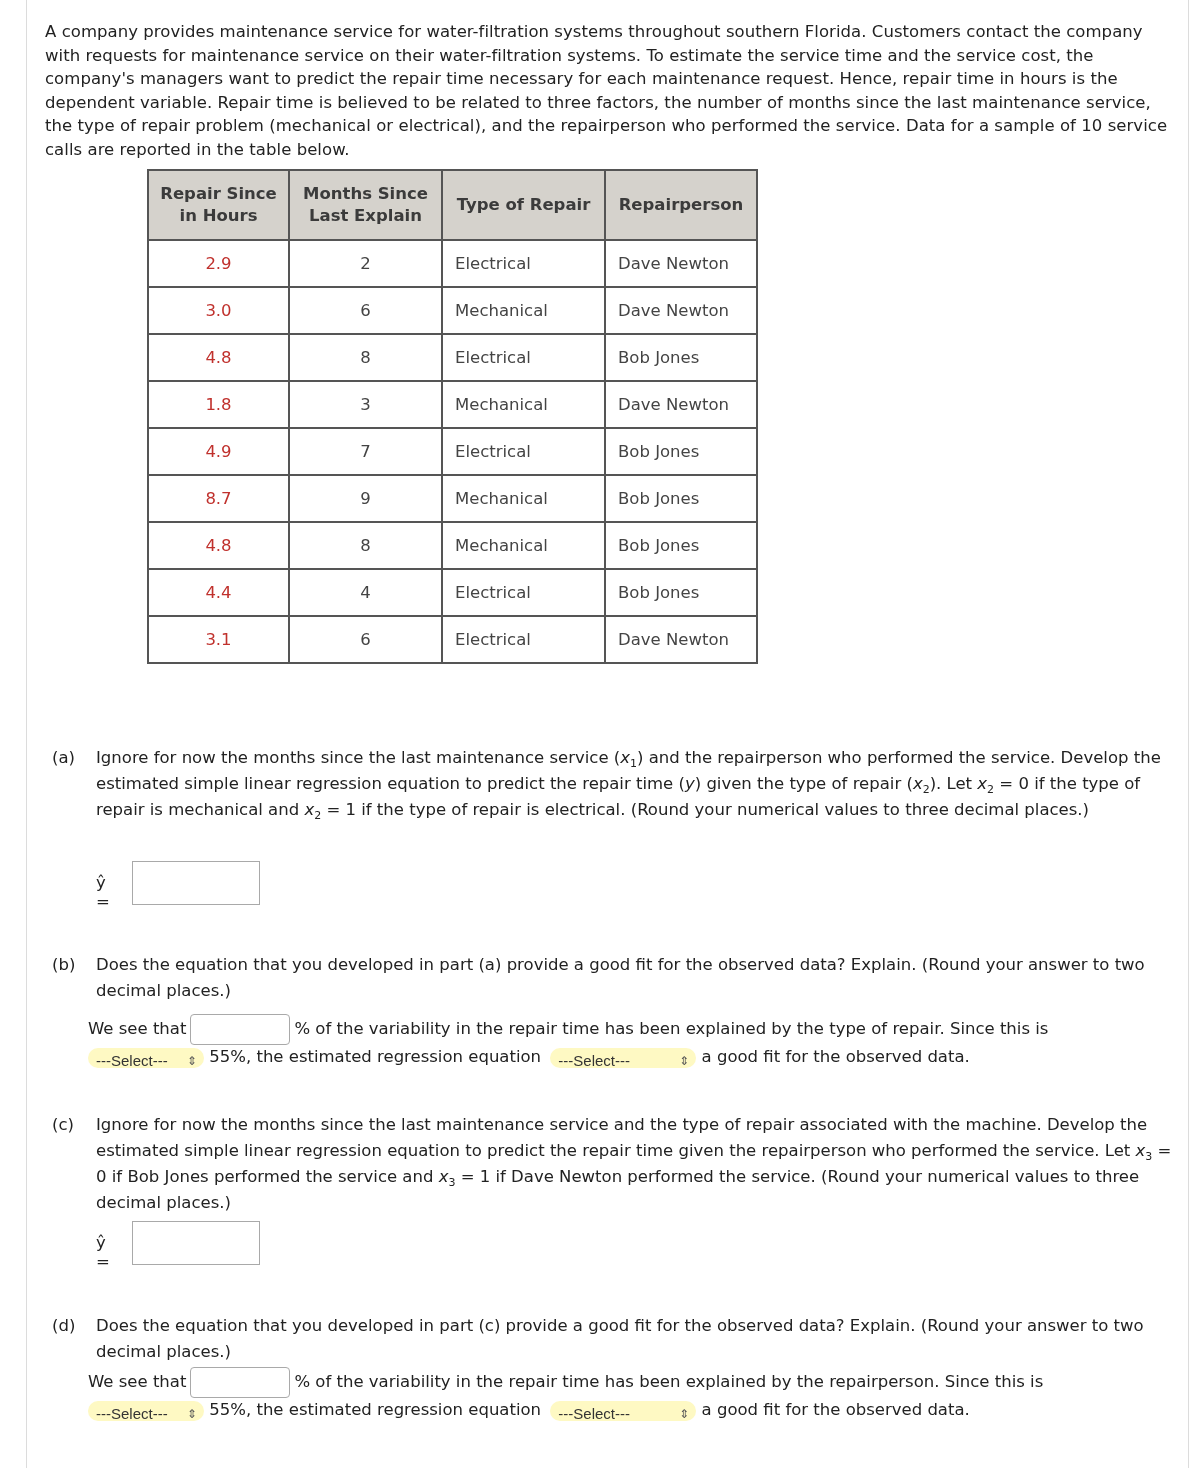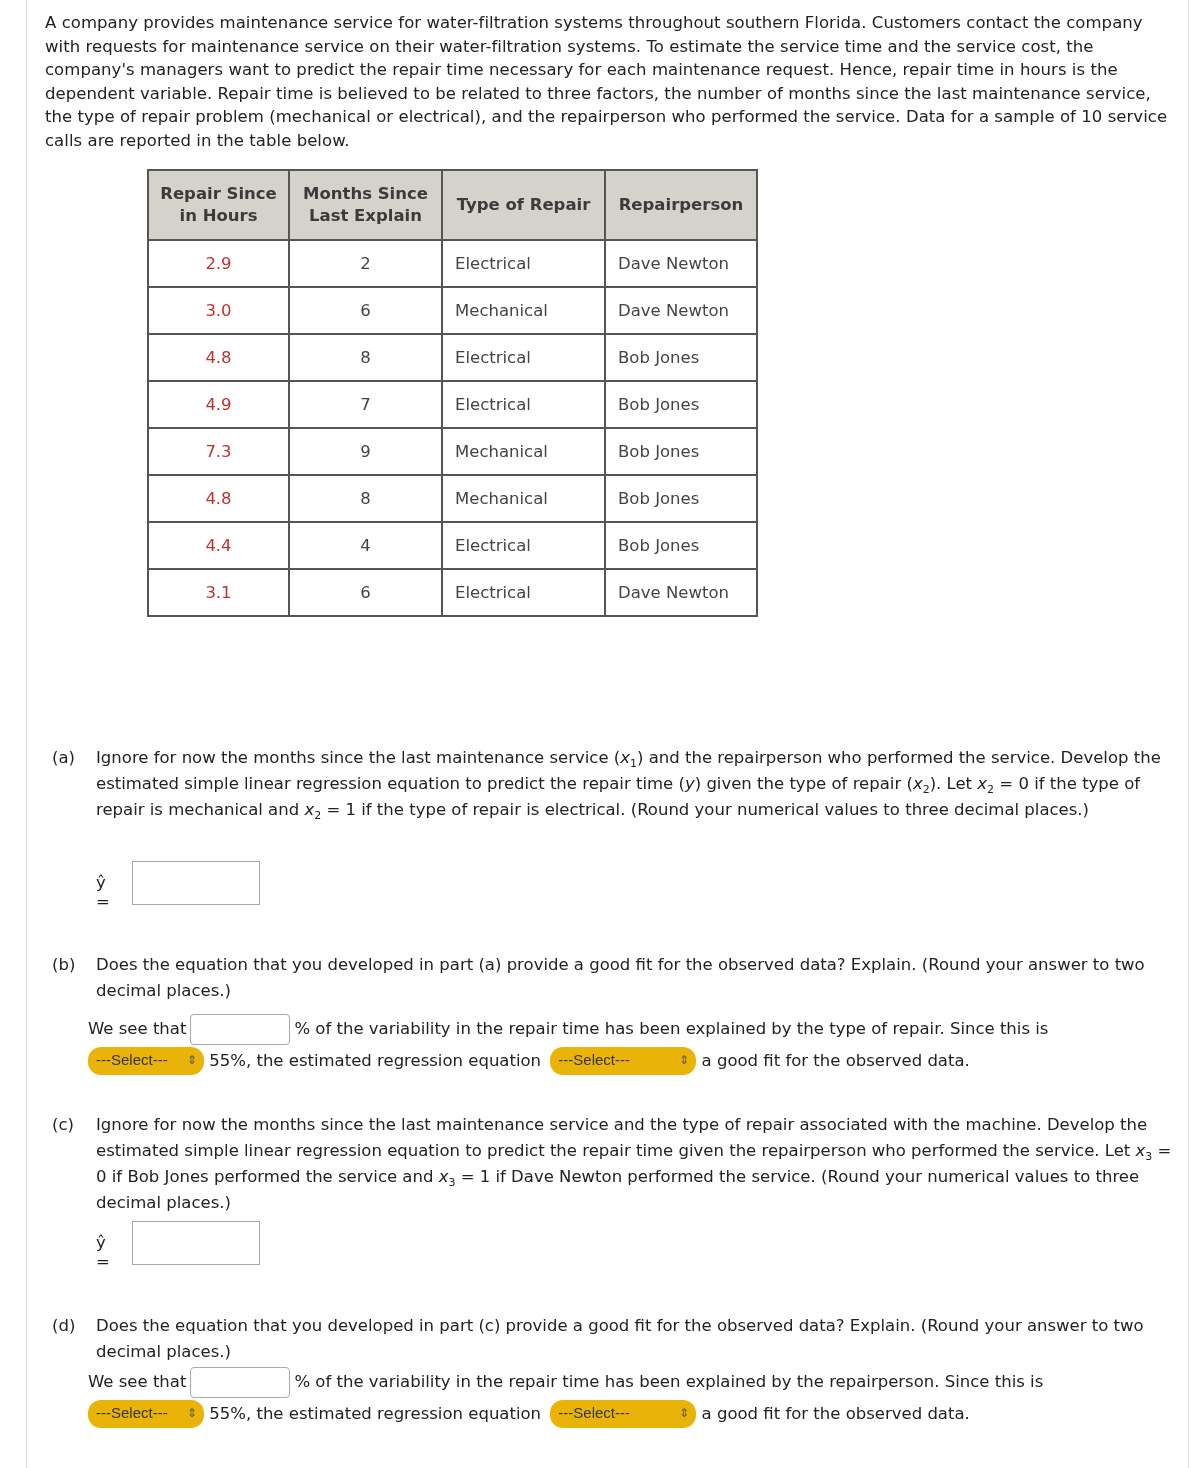--- a/index.html
+++ b/index.html
@@ -6,21 +6,21 @@
   body {
     width: 1193px; height: 1468px; position: relative; overflow: hidden;
     font-family: "DejaVu Sans", "Liberation Sans", sans-serif;
     color: #222222;
   }
   .frame {
     position: absolute; left: 26px; top: 0; width: 1161px; height: 1468px;
     border-left: 1px solid #dcdcdc; border-right: 1px solid #dcdcdc;
   }
   .intro {
-    position: absolute; left: 45px; top: 11px; width: 1130px;
+    position: absolute; left: 45px; top: 20px; width: 1130px;
     font-size: 16.5px; line-height: 23.6px; letter-spacing: 0.05px;
   }
   table.data {
     position: absolute; left: 147px; top: 169px;
     border-collapse: collapse; font-size: 16.5px;
   }
   table.data th, table.data td {
     border: 2px solid #555555; padding: 0;
   }
   table.data th {
@@ -46,22 +46,22 @@
     border: 1px solid #a9a9a9; box-sizing: border-box; background: #fff;
   }
 
   .line { position: absolute; left: 88px; font-size: 16.5px; white-space: nowrap; }
   .pct-input {
     display: inline-block; vertical-align: middle; width: 100px; height: 31px;
     border: 1px solid #a9a9a9; border-radius: 4px; box-sizing: border-box; background: #fff;
     margin: 0 4px;
   }
   .select {
-    display: inline-block; vertical-align: middle; height: 28px; line-height: 26px;
-    background: #eab308; border-radius: 13px; color: #333;
+    display: inline-block; vertical-align: middle; height: 20px; line-height: 26px;
+    background: #fef9c3; border-radius: 13px; color: #333;
     font-family: "Liberation Sans", sans-serif; font-size: 15px;
     padding: 0 8px; box-sizing: border-box; position: relative;
   }
   .select.s1 { width: 116px; margin-left: 0; }
   .select.s2 { width: 146px; margin-left: 4px; }
   .select .arrow { position: absolute; right: 7px; top: 0; font-size: 12px; color: #555; }
 </style>
 </head>
 <body>
 
@@ -91,27 +91,33 @@
         <td class="c3" style="width: 149px;">Mechanical</td>
         <td class="c4" style="width: 138px;">Dave Newton</td>
       </tr>
       <tr>
         <td class="c1">4.8</td>
         <td class="c2">8</td>
         <td class="c3" style="width: 149px;">Electrical</td>
         <td class="c4" style="width: 138px;">Bob Jones</td>
       </tr>
       <tr>
+        <td class="c1">1.8</td>
+        <td class="c2">3</td>
+        <td class="c3" style="width: 149px;">Mechanical</td>
+        <td class="c4" style="width: 138px;">Dave Newton</td>
+      </tr>
+      <tr>
         <td class="c1">4.9</td>
         <td class="c2">7</td>
         <td class="c3" style="width: 149px;">Electrical</td>
         <td class="c4" style="width: 138px;">Bob Jones</td>
       </tr>
       <tr>
-        <td class="c1">7.3</td>
+        <td class="c1">8.7</td>
         <td class="c2">9</td>
         <td class="c3" style="width: 149px;">Mechanical</td>
         <td class="c4" style="width: 138px;">Bob Jones</td>
       </tr>
       <tr>
         <td class="c1">4.8</td>
         <td class="c2">8</td>
         <td class="c3" style="width: 149px;">Mechanical</td>
         <td class="c4" style="width: 138px;">Bob Jones</td>
       </tr>

